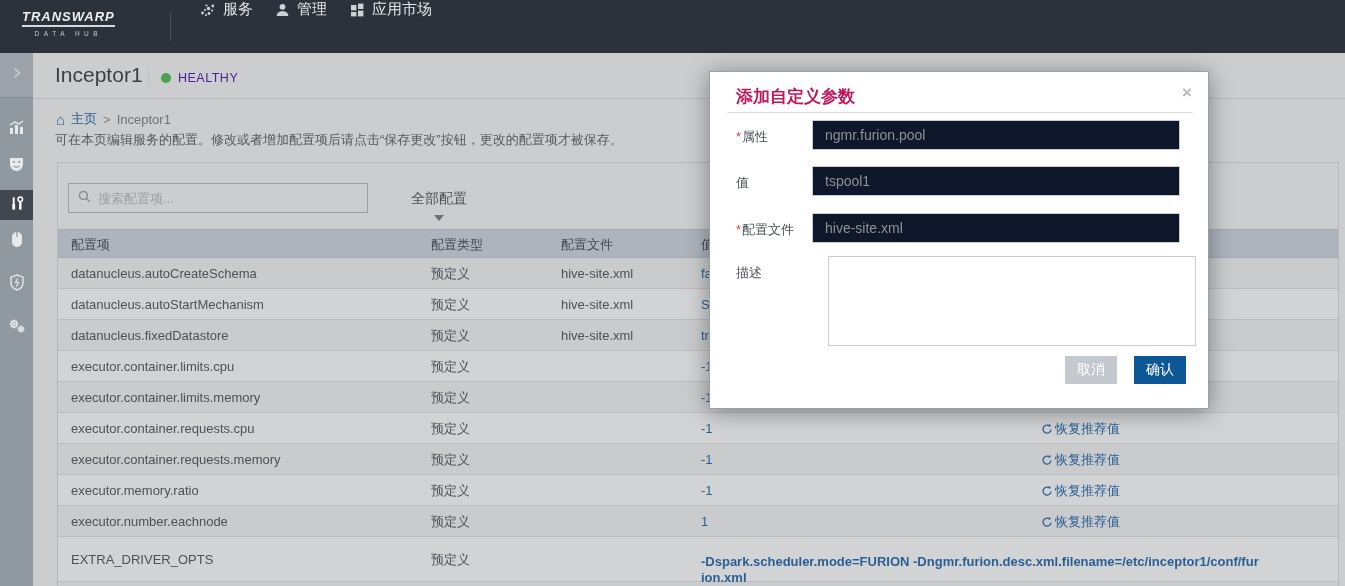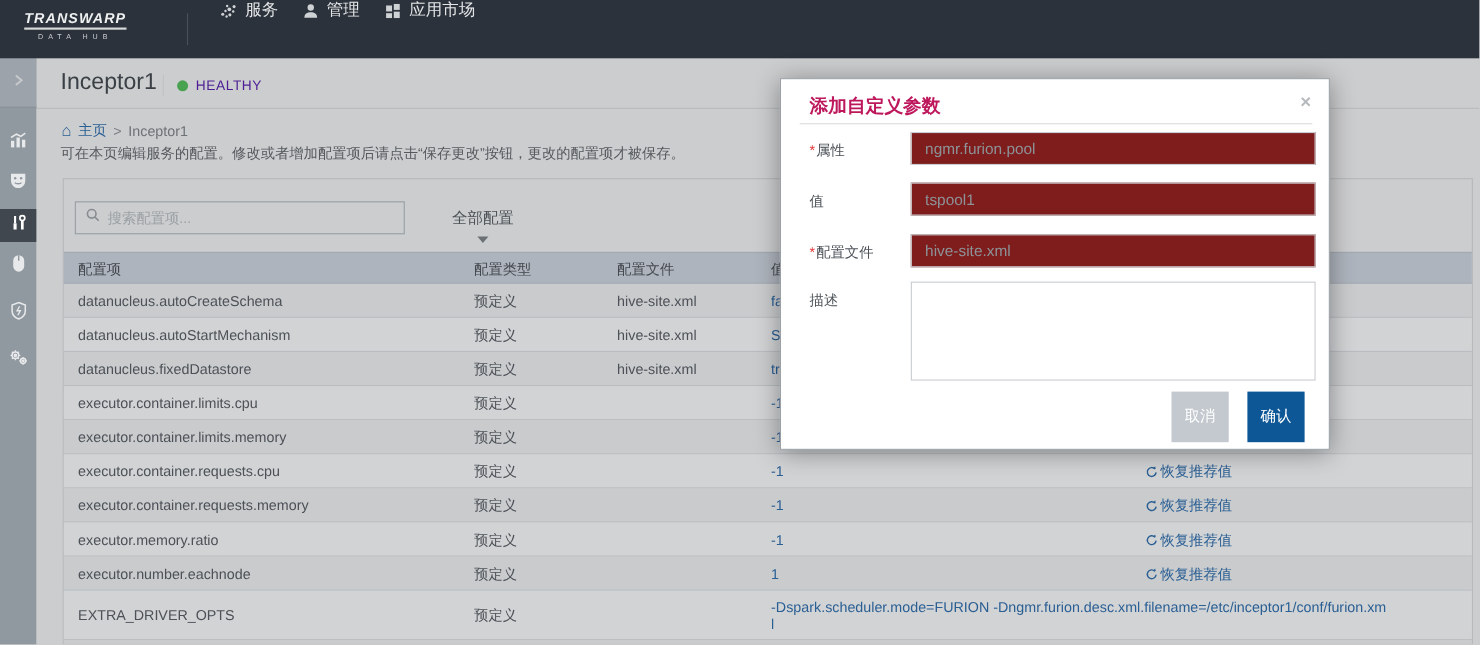--- a/index.html
+++ b/index.html
@@ -51,31 +51,31 @@
   .r-dark { background:#c9cbcd; }
   .r-light { background:#d2d3d5; }
   .cell { position:absolute; top:0; line-height:31px; font-size:13px; color:#4c5157; white-space:nowrap; }
   .thead .cell { line-height:29px; color:#43484e; }
   .c-name { left:13px; }
   .c-type { left:373px; }
   .c-file { left:503px; }
   .c-value { left:643px; width:600px; color:#2a5f94; }
   .c-action { left:983px; }
   .restore { color:#2a5f94; font-size:13px; cursor:pointer; display:inline-flex; align-items:center; gap:2px; text-decoration:none; }
-  .val-long { white-space:normal; width:560px; line-height:16px; padding-top:7px; font-weight:normal; word-break:break-all; }
+  .val-long { white-space:normal; width:560px; line-height:16px; padding-top:7px; font-weight:bold; word-break:break-all;margin-top:10px; }
   
   .modal { position:absolute; left:709px; top:71px; width:500px; height:338px; background:#ffffff; border:1px solid #9aa0a5; box-shadow:0 3px 22px rgba(0,0,0,.38); z-index:50; }
   .modal-title { position:absolute; left:26px; top:13px; font-size:17px; font-weight:bold; color:#be185d; }
   .modal-close { position:absolute; right:16px; top:11px; font-size:17px; font-weight:bold; color:#b7babd; cursor:pointer; }
   .modal-divider { position:absolute; left:17px; top:40px; width:466px; height:1px; background:#d9dbdd; }
   .m-label { position:absolute; left:26px; font-size:13px; color:#4b5157; }
   .req { color:#e23c3c; margin-right:1px; }
-  .m-input { position:absolute; left:118px; width:368px; height:30px; border:1px solid #c9ccd0; font-size:14px; color:#8d9297; padding-left:12px; outline:none; font-family:inherit; background:#7f1d1d; }
+  .m-input { position:absolute; left:102px; width:368px; height:30px; border:1px solid #c9ccd0; font-size:14px; color:#8d9297; padding-left:12px; outline:none; font-family:inherit; background:#0f172a; }
   .m-textarea { position:absolute; left:118px; top:184px; width:368px; height:90px; border:1px solid #c9ccd0; font-size:14px; color:#6a6f74; padding:8px 12px; outline:none; resize:none; font-family:inherit; background:#fff; }
-  .btn { position:absolute; top:284px; width:52px; height:46px; border:none; font-size:14px; color:#ffffff; cursor:pointer; font-family:inherit; }
+  .btn { position:absolute; top:284px; width:52px; height:28px; border:none; font-size:14px; color:#ffffff; cursor:pointer; font-family:inherit; }
   .btn-cancel { right:91px; background:#c3c9cf; }
   .btn-confirm { right:22px; background:#0d5796; }
 </style>
 </head>
 <body>
 
 <div class="navbar">
   <div class="logo">
     <div class="logo-main">TRANSWARP</div>
     <div class="logo-sub">DATA HUB</div>

